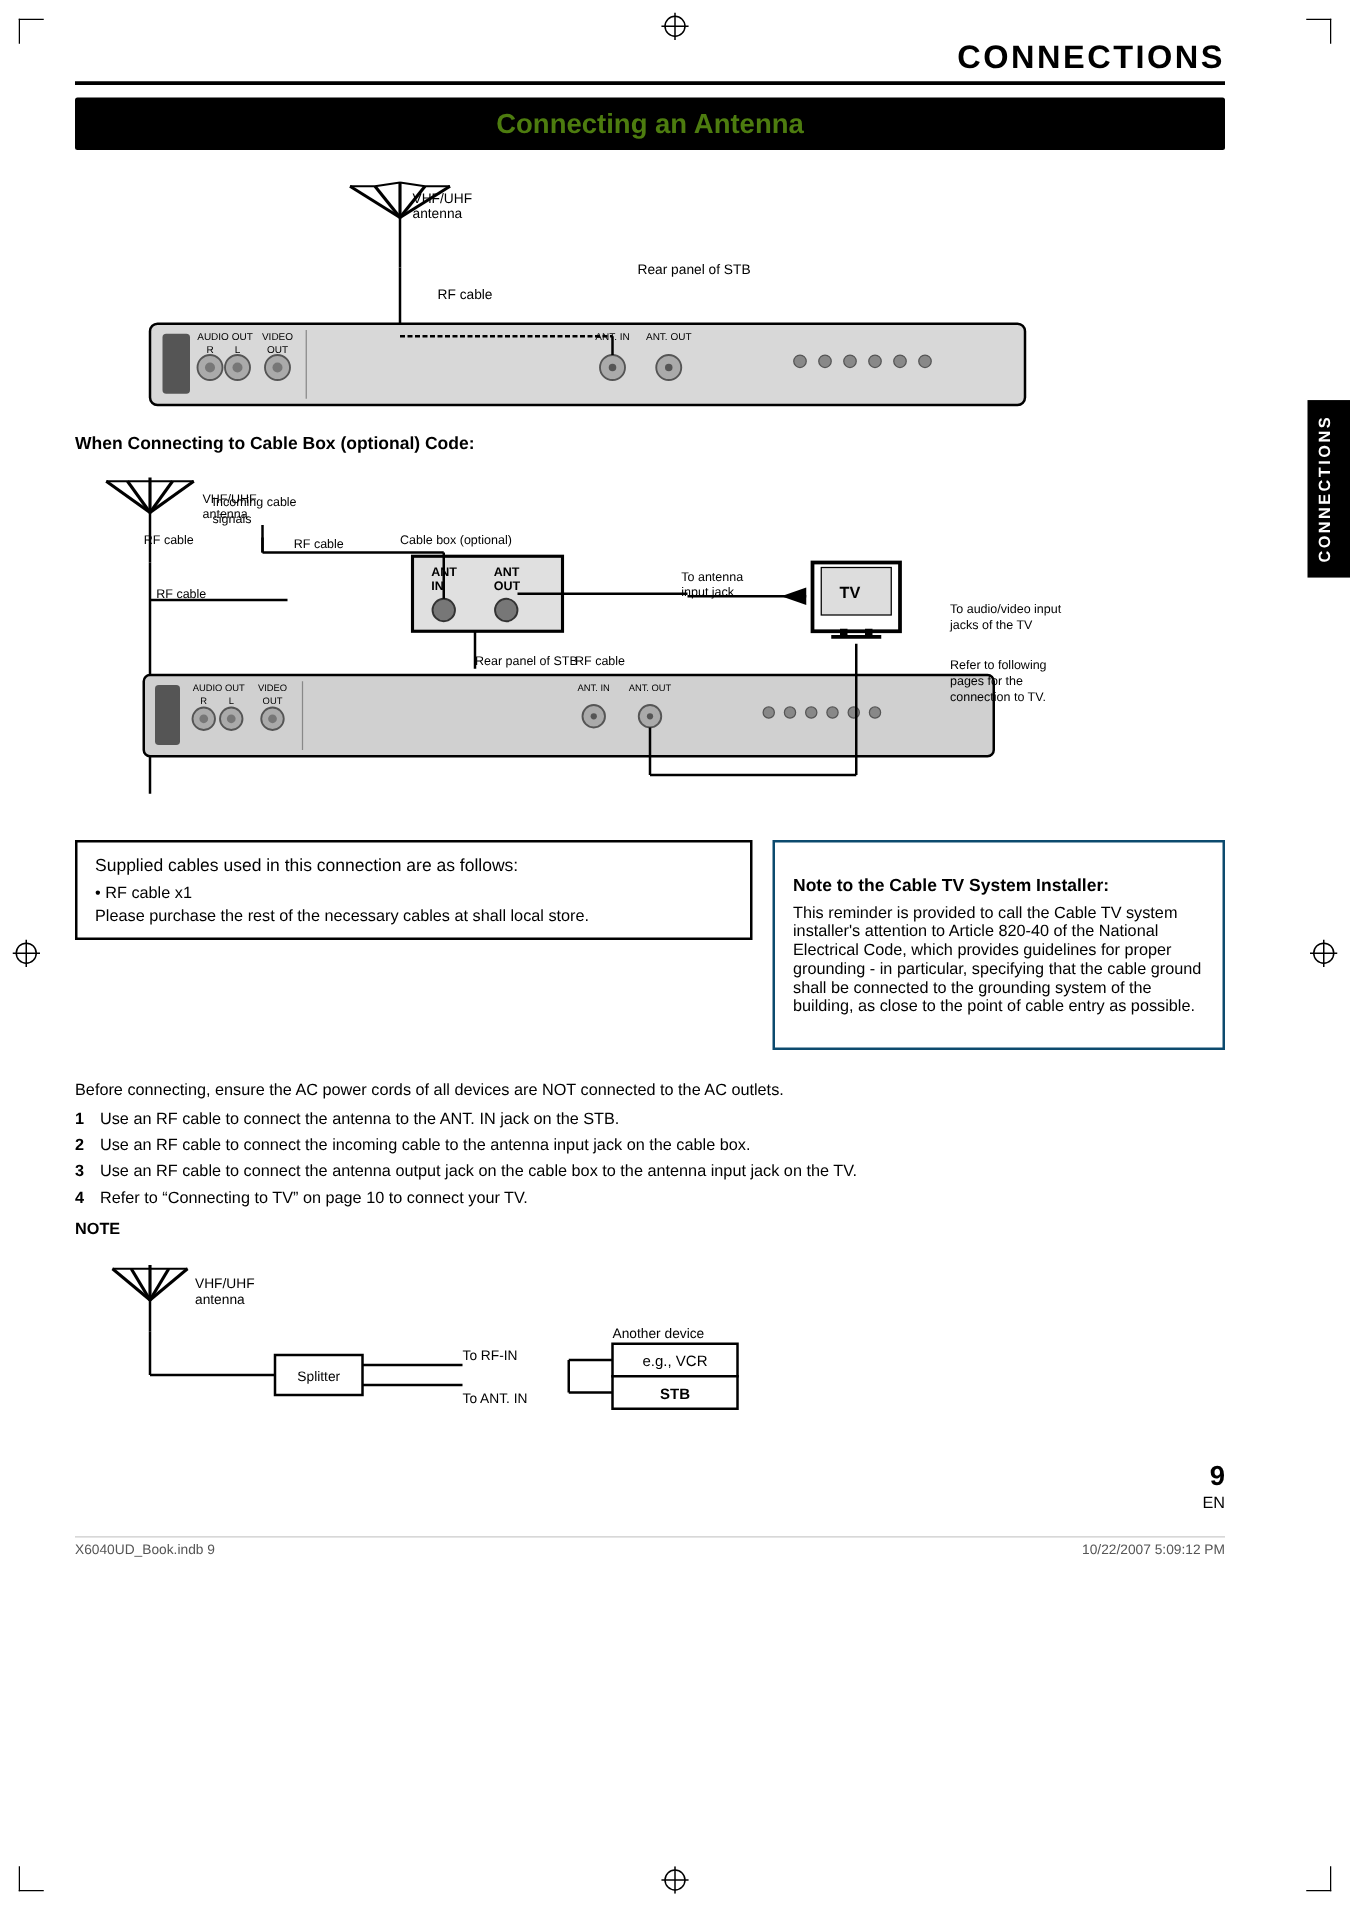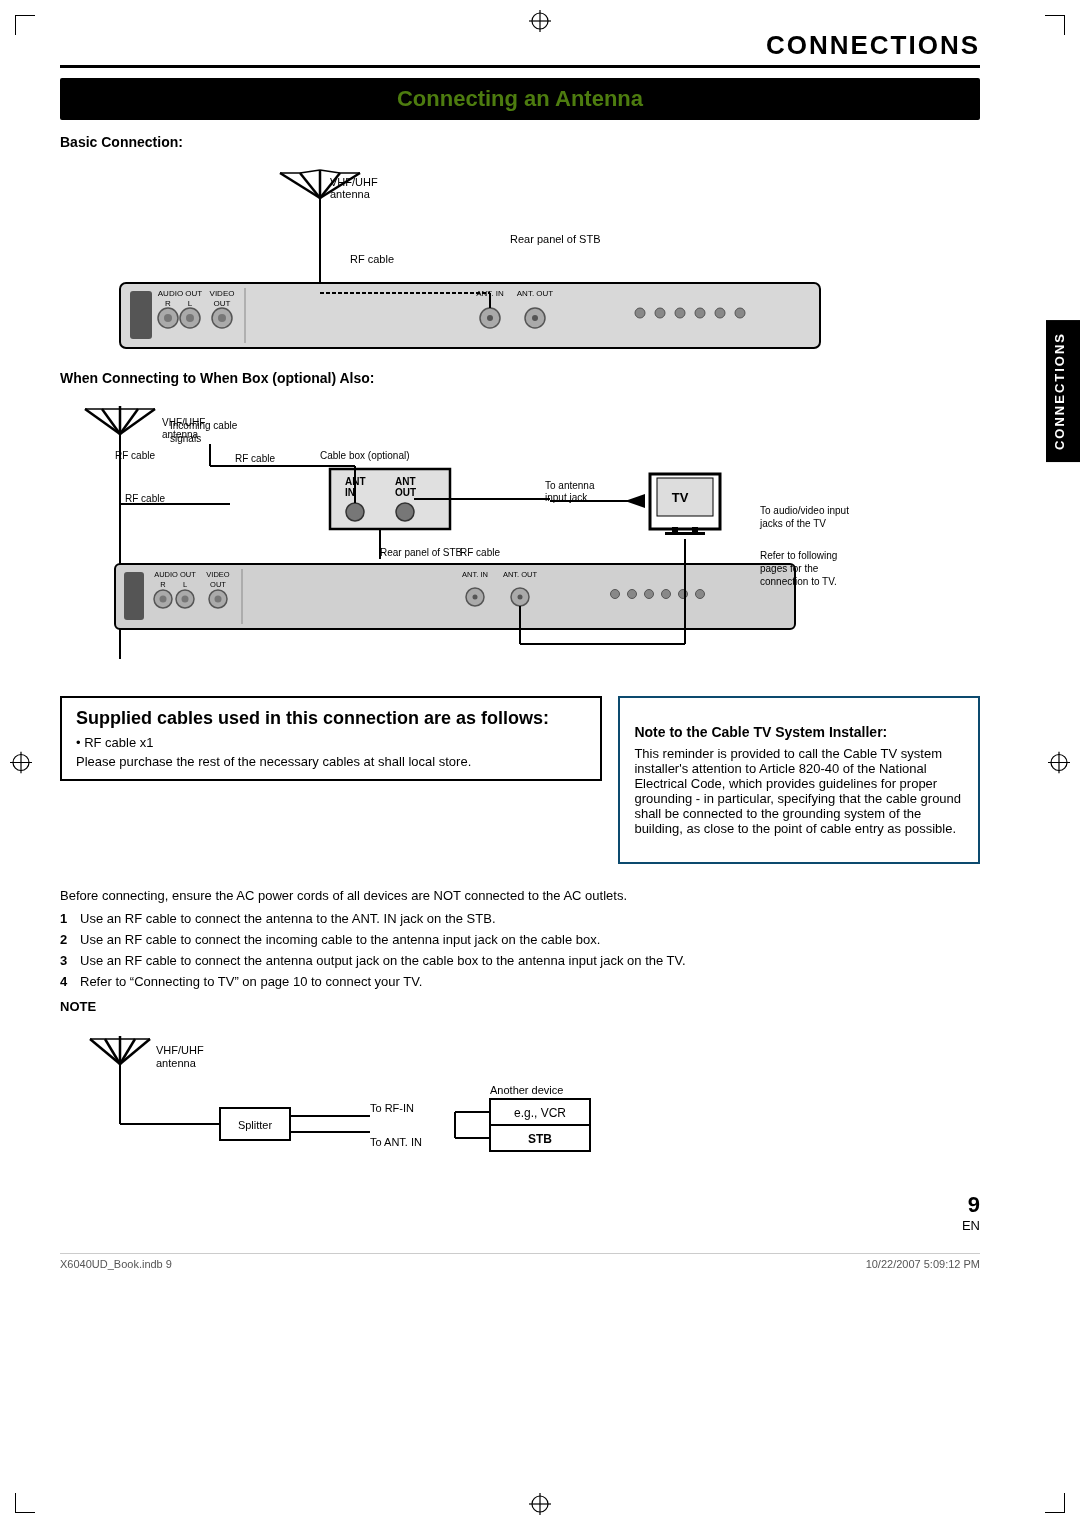--- a/index.html
+++ b/index.html
@@ -86,22 +86,22 @@
       margin-bottom: 8px;
     }
 
     
     .supplied-box {
       border: 2px solid #000;
       padding: 10px 14px;
       margin-bottom: 12px;
     }
     .supplied-box .box-title {
-      font-size: 18px;
-      font-weight: bold;
+      font-size: 14px;
+      font-weight: normal;
       margin-bottom: 6px;
     }
 
     
     .note-box {
       border: 2px solid #0c4a6e;
       padding: 26px 14px;
       margin-bottom: 12px;
     }
     .note-box .box-title {
@@ -263,21 +263,20 @@
 </div>
 
 <div class="sidebar-tab">CONNECTIONS</div>
 
 <div class="content-wrap">
 
   <div class="main-title">CONNECTIONS</div>
 
   <div class="section-banner">Connecting an Antenna</div>
 
-  <div class="basic-connection-label">Basic Connection:</div>
 
   <div class="diagram-area">
     <svg width="900" height="200" viewBox="0 0 900 200" class="full-svg">
 
       <g transform="translate(260,10)">
 
         <line x1="0" y1="30" x2="-40" y2="5" stroke="#000" stroke-width="2.5"></line>
         <line x1="0" y1="30" x2="-20" y2="5" stroke="#000" stroke-width="2.5"></line>
         <line x1="0" y1="30" x2="0" y2="2" stroke="#000" stroke-width="2.5"></line>
         <line x1="0" y1="30" x2="20" y2="5" stroke="#000" stroke-width="2.5"></line>
@@ -332,21 +331,21 @@
       <circle cx="620" cy="155" r="5" fill="#888" stroke="#555" stroke-width="1"></circle>
       <circle cx="640" cy="155" r="5" fill="#888" stroke="#555" stroke-width="1"></circle>
       <circle cx="660" cy="155" r="5" fill="#888" stroke="#555" stroke-width="1"></circle>
       <circle cx="680" cy="155" r="5" fill="#888" stroke="#555" stroke-width="1"></circle>
 
       <line x1="260" y1="135" x2="430" y2="135" stroke="#000" stroke-width="2" stroke-dasharray="4,2"></line>
       <line x1="430" y1="135" x2="430" y2="150" stroke="#000" stroke-width="2"></line>
     </svg>
   </div>
 
-  <div class="when-connecting-label">When Connecting to When Box (optional) Also:</div>
+  <div class="when-connecting-label">When Connecting to Cable Box (optional) Code:</div>
 
   <div class="diagram-area">
     <svg width="960" height="290" viewBox="0 0 960 290" class="full-svg">
 
       <g transform="translate(60,10)">
         <line x1="0" y1="30" x2="-35" y2="5" stroke="#000" stroke-width="2.5"></line>
         <line x1="0" y1="30" x2="-18" y2="5" stroke="#000" stroke-width="2.5"></line>
         <line x1="0" y1="30" x2="0" y2="2" stroke="#000" stroke-width="2.5"></line>
         <line x1="0" y1="30" x2="18" y2="5" stroke="#000" stroke-width="2.5"></line>
         <line x1="0" y1="30" x2="35" y2="5" stroke="#000" stroke-width="2.5"></line>

